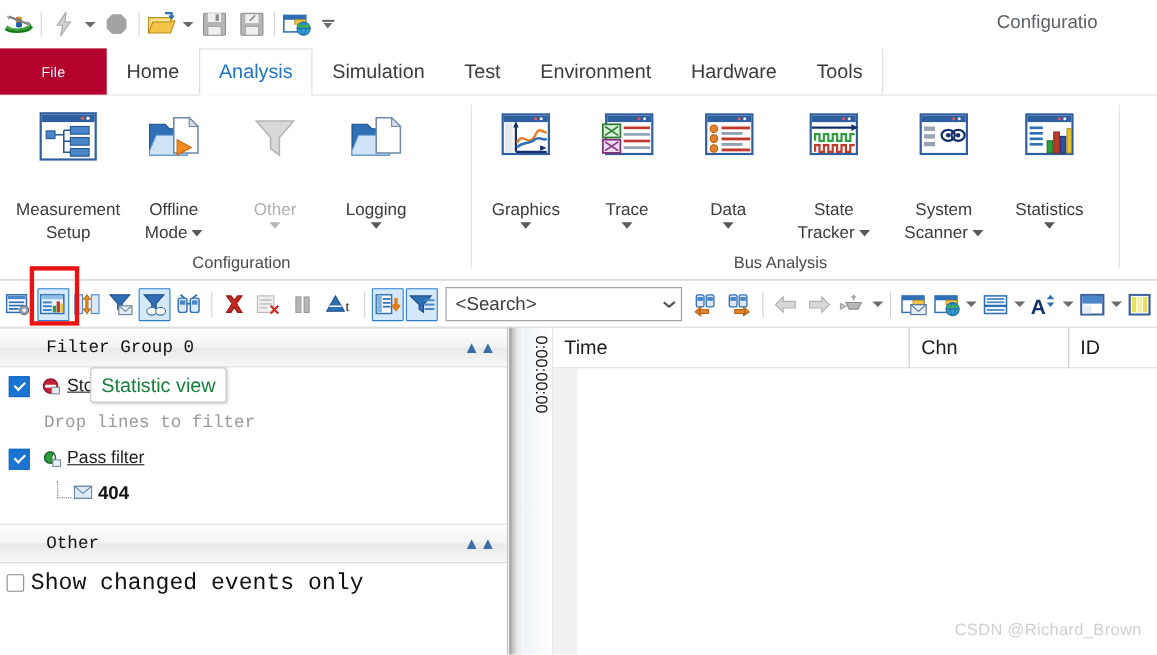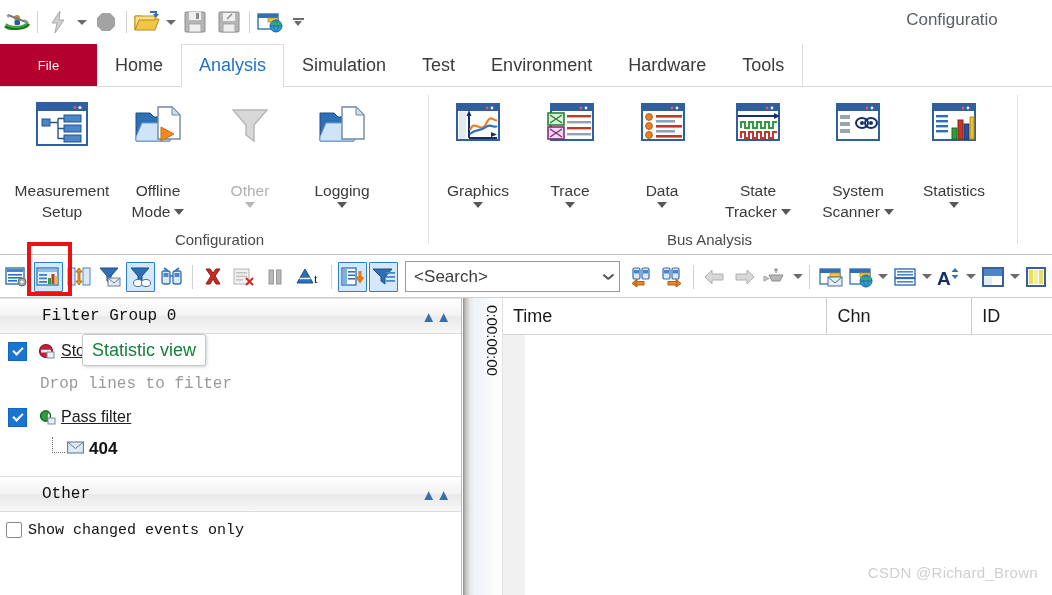--- a/index.html
+++ b/index.html
@@ -158,21 +158,21 @@
     font-family:"Liberation Mono", monospace; font-size:16px; color:#9a9a9a;
     padding-left:40px; height:32px; display:flex; align-items:center;
   }
   .child-row { display:flex; align-items:center; height:30px; padding-left:52px; position:relative; }
   .child-row .elbow {
     width:13px;height:16px;border-left:1px dotted #6e6e6e;border-bottom:1px dotted #6e6e6e;
     margin-top:-9px; flex:none;
   }
   .child-row .tlbl { font-size:17px; font-weight:bold; color:#111; margin-left:5px; }
   .other-row { display:flex; align-items:center; height:36px; padding-left:6px; }
-  .other-row .olbl { font-family:"Liberation Mono", monospace; font-size:15px; color:#111; margin-left:6px; }
+  .other-row .olbl { font-family:"Liberation Mono", monospace; font-size:21px; color:#111; margin-left:6px; }
 
   
   #splitter {
     position:absolute; left:463px; top:298px; width:13px; height:297px;
     background:linear-gradient(to right,#8e8e8e 0%,#bdbdbd 18%,#e9e9e9 55%,#f6f6f6 100%);
   }
 
   
   #rightpanel {
     position:absolute; left:476px; top:298px; width:576px; height:297px;

